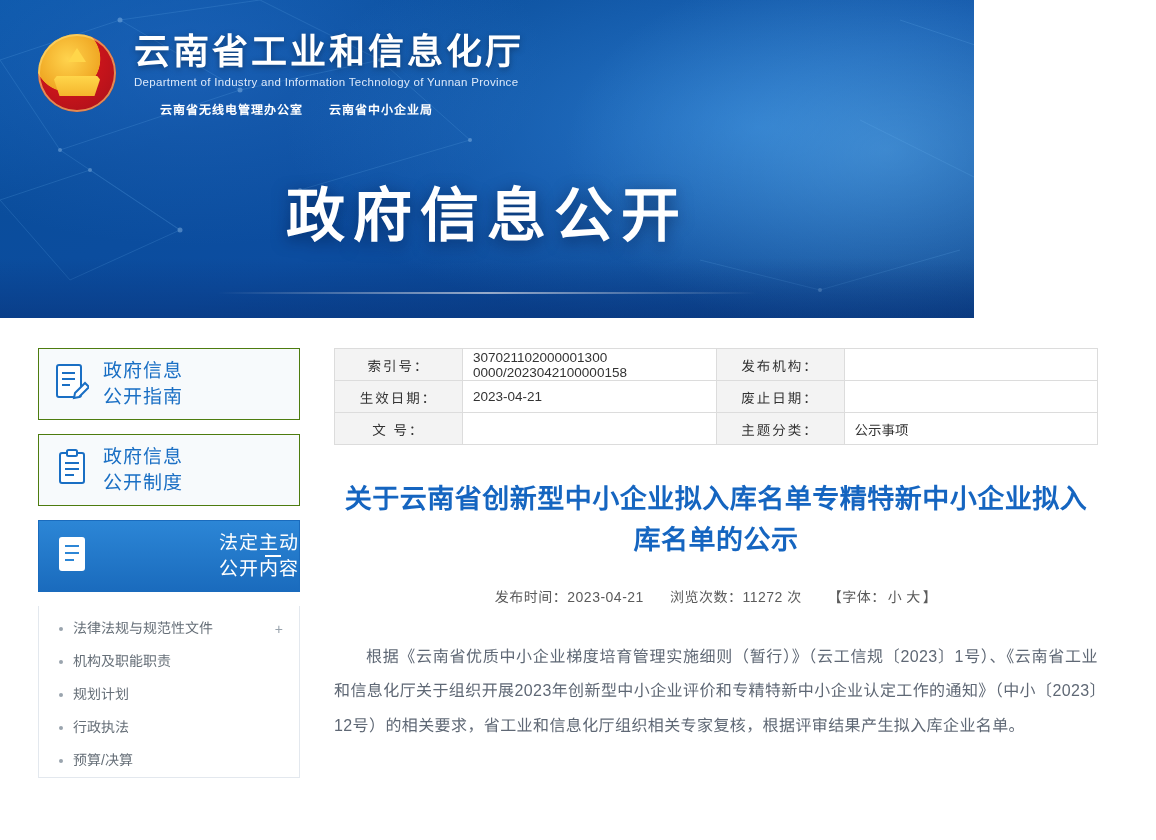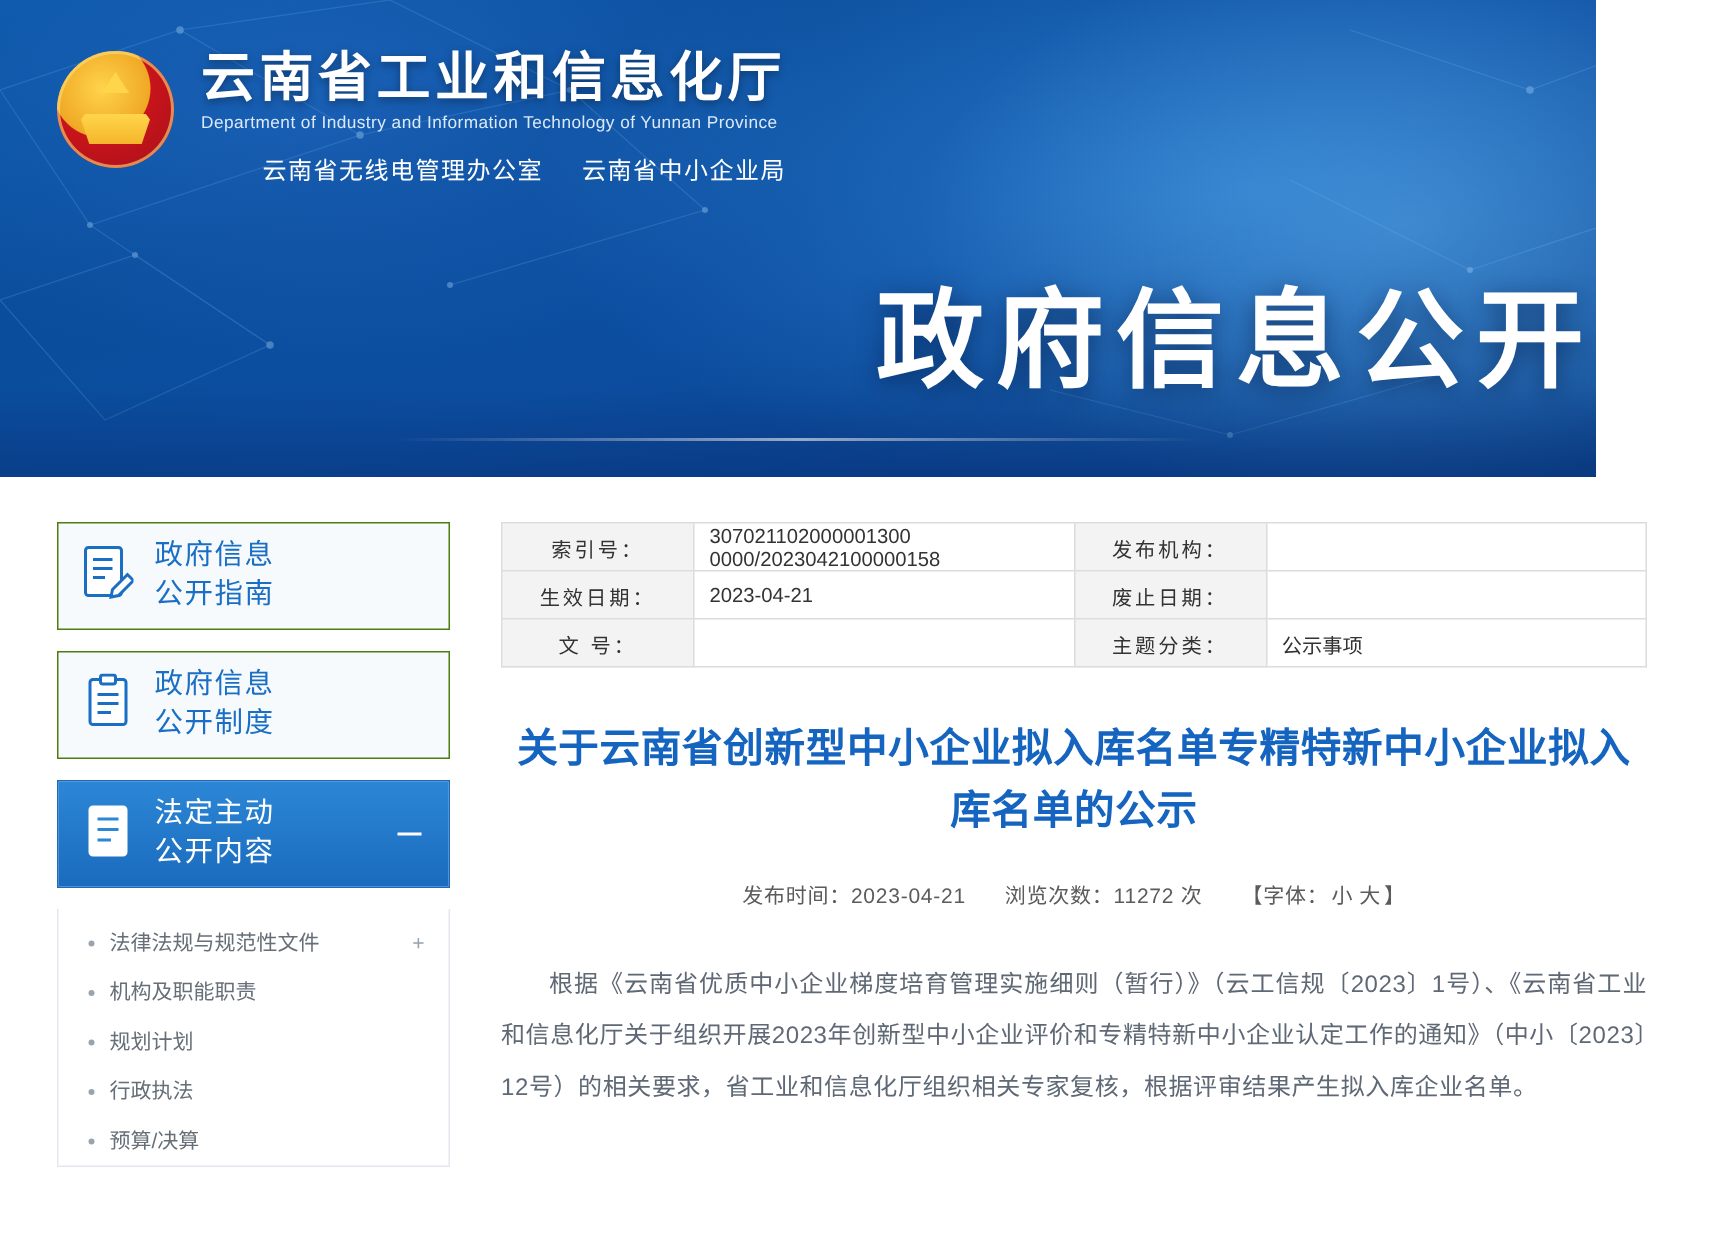--- a/index.html
+++ b/index.html
@@ -7,21 +7,21 @@
     margin: 0; padding: 0;
     width: 1156px; height: 840px;
     overflow: hidden;
     background: #ffffff;
     font-family: "Liberation Sans", "DejaVu Sans", sans-serif;
   }
 
   
   .banner {
     position: relative;
-    width: 1064px;
+    width: 974px;
     height: 318px;
     background:
       radial-gradient(ellipse 680px 300px at 78% 40%, rgba(60,150,230,0.55) 0%, rgba(20,70,150,0.0) 70%),
       radial-gradient(ellipse 500px 260px at 20% 20%, rgba(40,110,200,0.5) 0%, rgba(10,50,120,0.0) 70%),
       linear-gradient(160deg, #0b57a8 0%, #0a4d9c 30%, #0c4da0 55%, #0a3f86 100%);
     overflow: hidden;
   }
   .banner .netlines {
     position: absolute; inset: 0;
     opacity: .45;
@@ -81,34 +81,35 @@
   }
   .org-en {
     color: #dbe9fb;
     font-size: 11.5px;
     letter-spacing: .3px;
     margin-top: 4px;
     white-space: nowrap;
   }
   .org-sub {
     color: #ffffff;
-    font-size: 16px;
+    font-size: 12px;
     letter-spacing: 1px;
     margin-top: 12px;
-    margin-left: 41px;
+    margin-left: 26px;
     white-space: nowrap;
+    font-weight: bold;
   }
   .org-sub span { margin-right: 26px; }
 
   .banner-title {
     position: absolute;
     left: 0; right: 0; top: 168px;
-    text-align: right;
+    text-align: center;
     color: #ffffff;
-    font-size: 72px;
+    font-size: 59px;
     font-weight: bold;
     letter-spacing: 8px;
     text-shadow: 0 4px 16px rgba(0,20,60,.55);
     font-family: "DejaVu Sans", "Liberation Sans", sans-serif;
   }
   .banner-rule {
     position: absolute;
     left: 50%; transform: translateX(-50%);
     top: 292px;
     width: 540px; height: 2px;
@@ -141,20 +142,21 @@
     color: #1a6fc4;
     font-size: 19px;
     line-height: 1.35;
     letter-spacing: 1px;
     white-space: pre-line;
   }
   .side-card.active {
     background: linear-gradient(to bottom, #2c86d6, #1a6bbd);
     border-color: #1a6bbd;
     position: relative;
+    justify-content: space-between;
   }
   .side-card.active .lbl { color: #ffffff; }
   .side-card.active .minus {
     position: absolute; right: 18px; top: 50%; transform: translateY(-50%);
     width: 16px; height: 2px; background: #ffffff;
   }
   .side-list {
     border: 1px solid #e3e8ee;
     border-top: none;
     padding: 6px 0 0 0;

